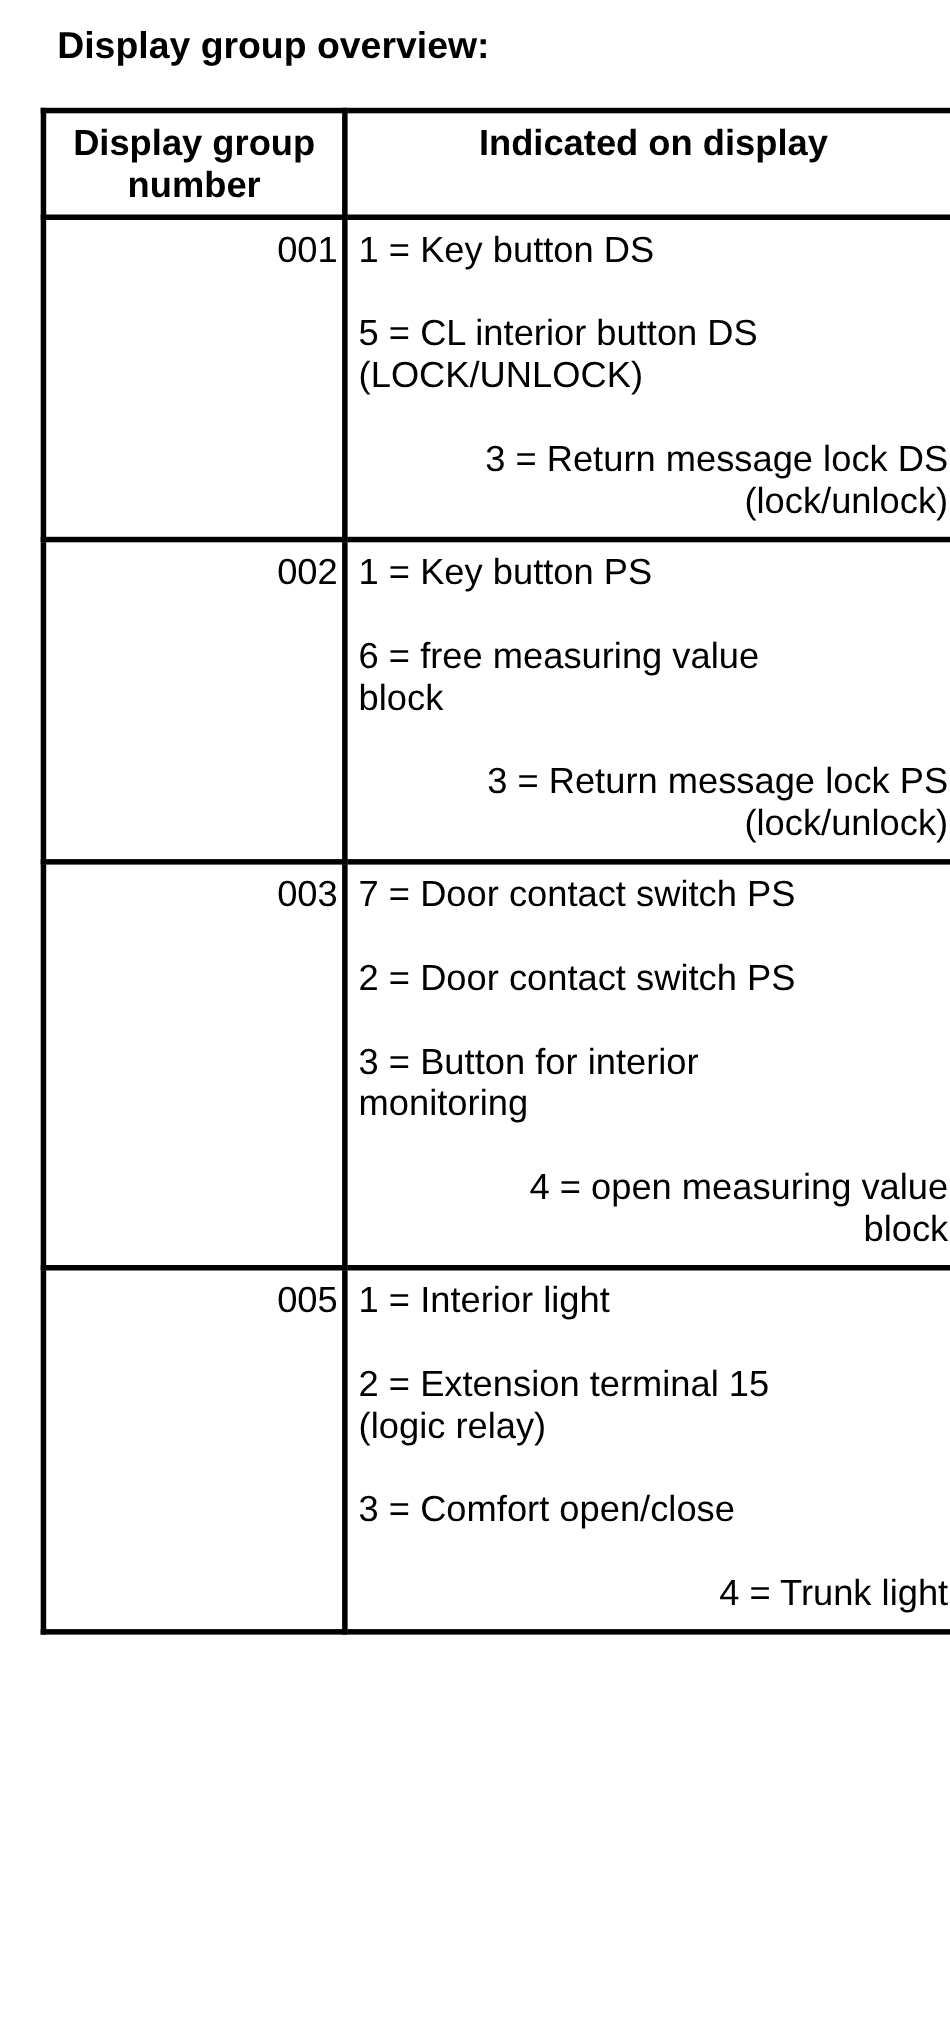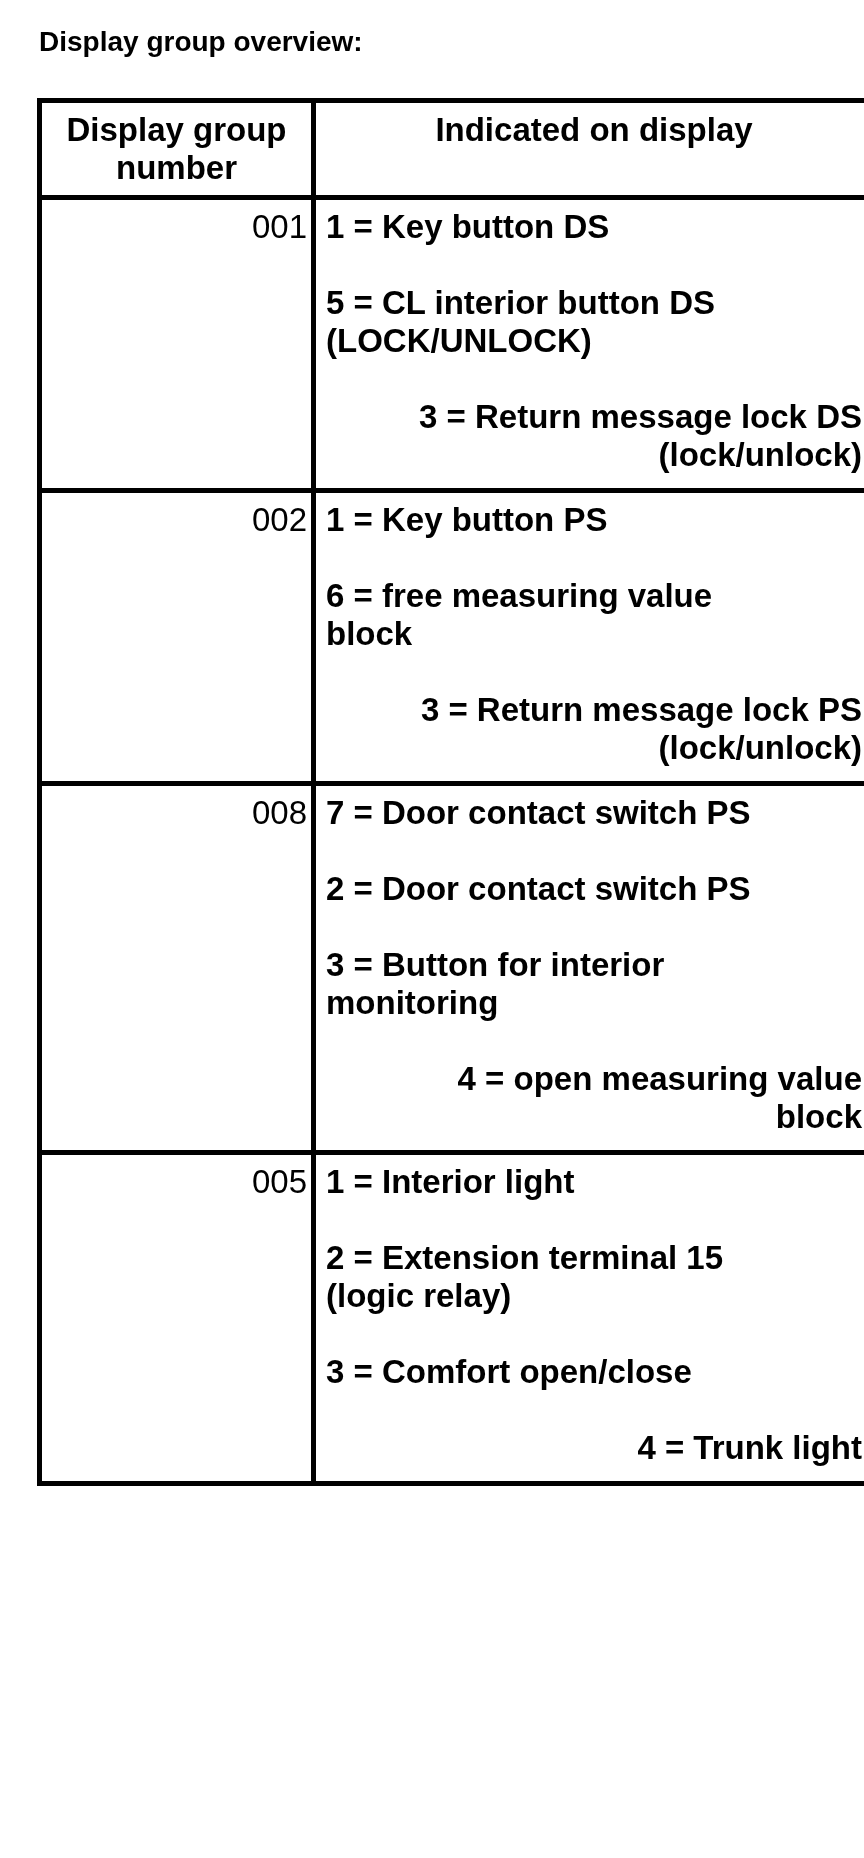--- a/index.html
+++ b/index.html
@@ -8,24 +8,24 @@
     background: #ffffff;
   }
   body {
     width: 864px;
     height: 1858px;
     font-family: "Liberation Sans", sans-serif;
     color: #000000;
     overflow: hidden;
   }
   .page-title {
-    font-size: 28px;
+    font-size: 34px;
     line-height: 38px;
     font-weight: bold;
-    margin: 23px 0 0 39px;
+    margin: 23px 0 0 52px;
   }
   table.dg-table {
     border-collapse: collapse;
     table-layout: fixed;
     margin: 37px 0 0 37px;
     width: 840px;
   }
   .dg-table th,
   .dg-table td {
     border: 5px solid #000000;
@@ -42,21 +42,20 @@
     text-align: right;
     padding: 8px 4px 14px 4px;
   }
   td.items-cell {
     text-align: left;
     padding: 8px 10px 14px 10px;
   }
   .items-cell p {
     margin: 0 0 38px 0;
     white-space: pre-line;
-    font-weight: bold;
   }
   .items-cell p:last-child {
     margin-bottom: 0;
     text-align: right;
   }
 </style>
 </head>
 <body>
 
 <h1 class="page-title">Display group overview:</h1>
@@ -87,21 +86,21 @@
       <td class="group-cell">002</td>
       <td class="items-cell">
         <p>1 = Key button PS</p>
         <p>6 = free measuring value
 block</p>
         <p>3 = Return message lock PS
 (lock/unlock)</p>
       </td>
     </tr>
     <tr>
-      <td class="group-cell">008</td>
+      <td class="group-cell">003</td>
       <td class="items-cell">
         <p>7 = Door contact switch PS</p>
         <p>2 = Door contact switch PS</p>
         <p>3 = Button for interior
 monitoring</p>
         <p>4 = open measuring value
 block</p>
       </td>
     </tr>
     <tr>

